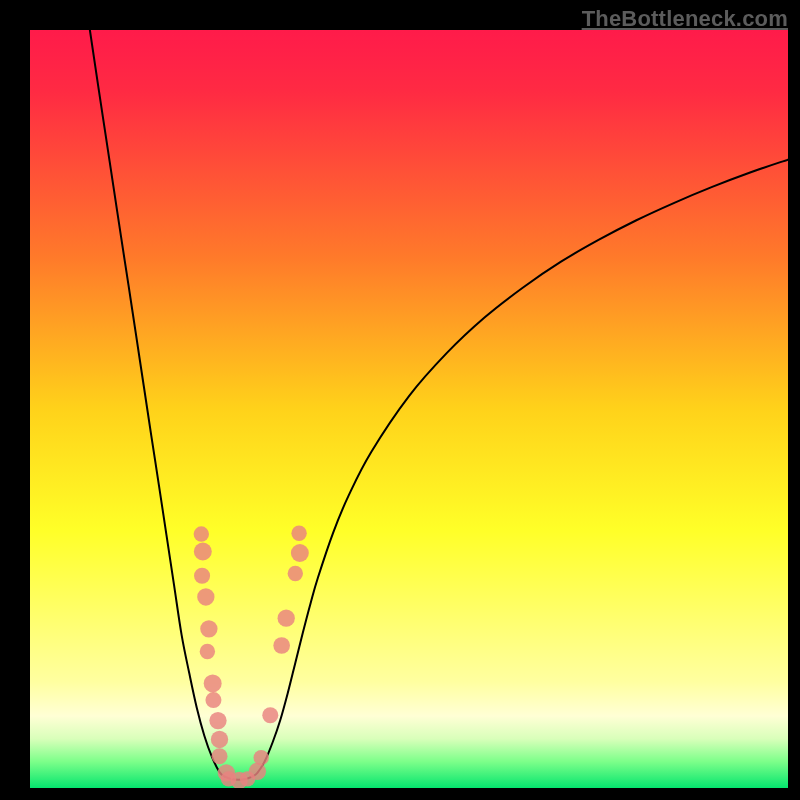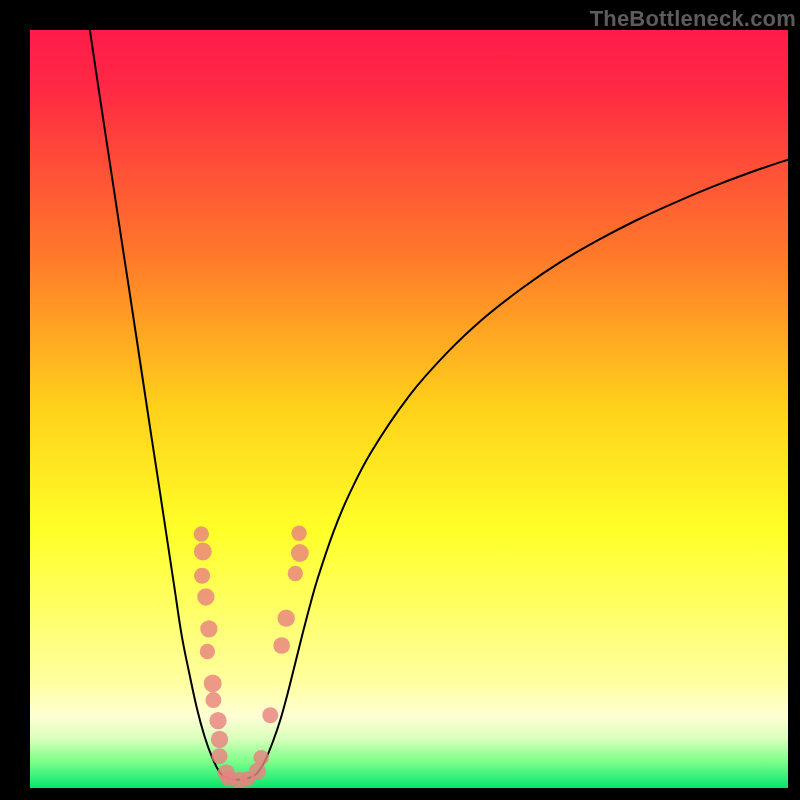--- a/index.html
+++ b/index.html
@@ -8,26 +8,27 @@
 
   .outer {
     width: 800px;
     height: 800px;
     background: #000;
     position: relative;
   }
   .watermark {
     position: absolute;
     top: 6px;
-    right: 4px;
+    right: 12px;
     color: #5c5c5c;
     font-size: 22px;
     font-weight: 600;
     letter-spacing: 0.2px;
     z-index: 5;
+    text-decoration: underline;
   }
   .plot {
     position: absolute;
     left: 30px;
     top: 30px;
     width: 758px;
     height: 758px;
     overflow: hidden;
   }
   .plot svg { display: block; }

